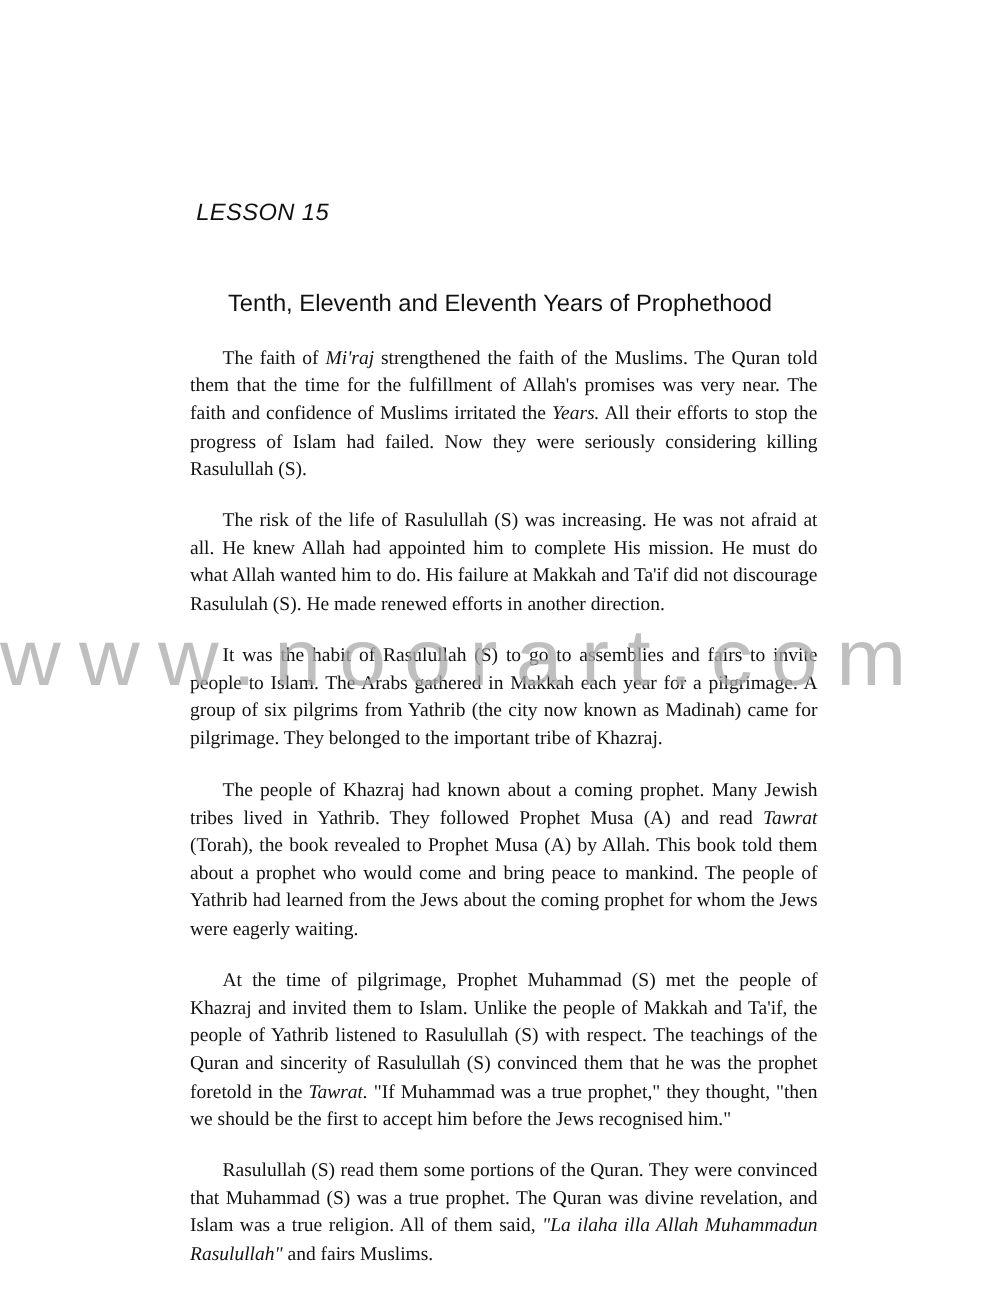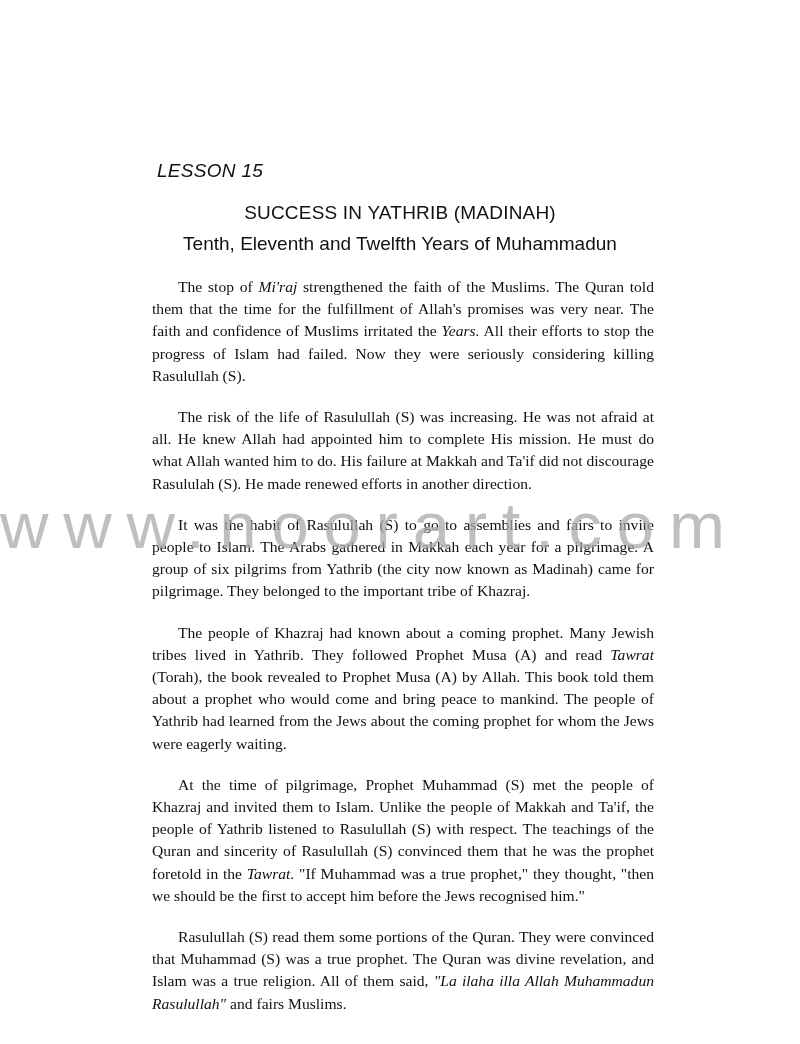--- a/index.html
+++ b/index.html
@@ -95,25 +95,24 @@
       pointer-events: none;
       transform: scaleX(1.05);
       transform-origin: left center;
     }
   </style>
 </head>
 <body>
 
 <div class="page">
   <div class="lesson-label">LESSON 15</div>
-  <div class="title">SUCCESS IN YATHRIB (MADINAH)</div>
-  <div class="subtitle">Tenth, Eleventh and Twelfth Years of Muhammadun</div>
+  <div class="subtitle">Tenth, Eleventh and Eleventh Years of Prophethood</div>
 
   <div class="body-text" id="body-text">
-      <p><span>The stop of </span><em>Mi'raj</em><span> strengthened the faith of the Muslims. The Quran told them that the time for the fulfillment of Allah's promises was very near. The faith and confidence of Muslims irritated the </span><em>Years.</em><span> All their efforts to stop the progress of Islam had failed. Now they were seriously considering killing Rasulullah (S).</span></p>
+      <p><span>The faith of </span><em>Mi'raj</em><span> strengthened the faith of the Muslims. The Quran told them that the time for the fulfillment of Allah's promises was very near. The faith and confidence of Muslims irritated the </span><em>Years.</em><span> All their efforts to stop the progress of Islam had failed. Now they were seriously considering killing Rasulullah (S).</span></p>
       <p><span>The risk of the life of Rasulullah (S) was increasing. He was not afraid at all. He knew Allah had appointed him to complete His mission. He must do what Allah wanted him to do. His failure at Makkah and Ta'if did not discourage Rasululah (S). He made renewed efforts in another direction.</span></p>
       <p><span>It was the habit of Rasulullah (S) to go to assemblies and fairs to invite people to Islam. The Arabs gathered in Makkah each year for a pilgrimage. A group of six pilgrims from Yathrib (the city now known as Madinah) came for pilgrimage. They belonged to the important tribe of Khazraj.</span></p>
       <p><span>The people of Khazraj had known about a coming prophet. Many Jewish tribes lived in Yathrib. They followed Prophet Musa (A) and read </span><em>Tawrat</em><span> (Torah), the book revealed to Prophet Musa (A) by Allah. This book told them about a prophet who would come and bring peace to mankind. The people of Yathrib had learned from the Jews about the coming prophet for whom the Jews were eagerly waiting.</span></p>
       <p><span>At the time of pilgrimage, Prophet Muhammad (S) met the people of Khazraj and invited them to Islam. Unlike the people of Makkah and Ta'if, the people of Yathrib listened to Rasulullah (S) with respect. The teachings of the Quran and sincerity of Rasulullah (S) convinced them that he was the prophet foretold in the </span><em>Tawrat.</em><span> "If Muhammad was a true prophet," they thought, "then we should be the first to accept him before the Jews recognised him."</span></p>
       <p><span>Rasulullah (S) read them some portions of the Quran. They were convinced that Muhammad (S) was a true prophet. The Quran was divine revelation, and Islam was a true religion. All of them said, </span><em>"La ilaha illa Allah Muhammadun Rasulullah"</em><span> and fairs Muslims.</span></p>
     </div>
 
 
   <div class="watermark">www.noorart.com</div>
 </div>

